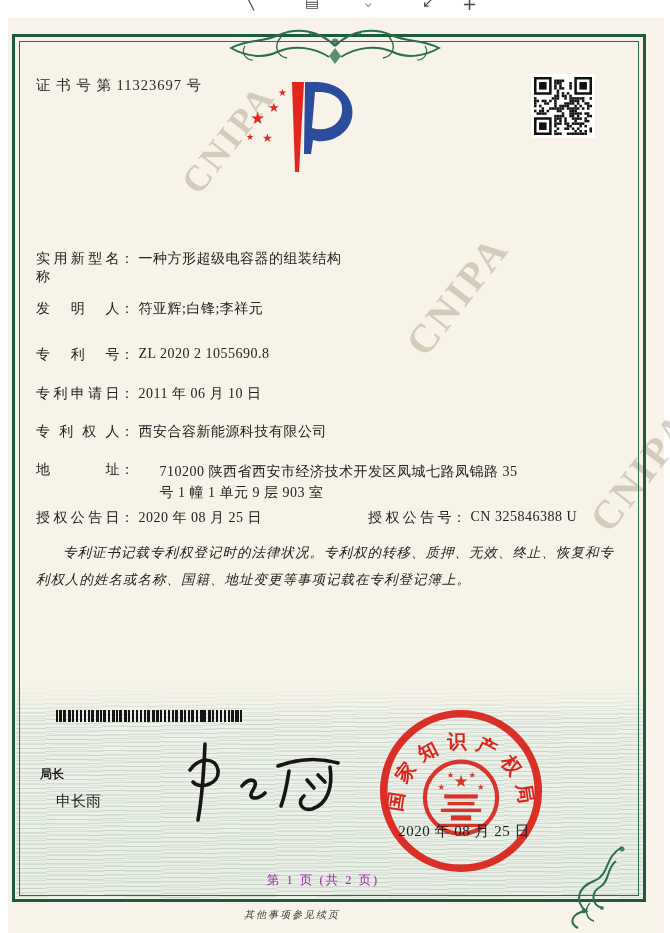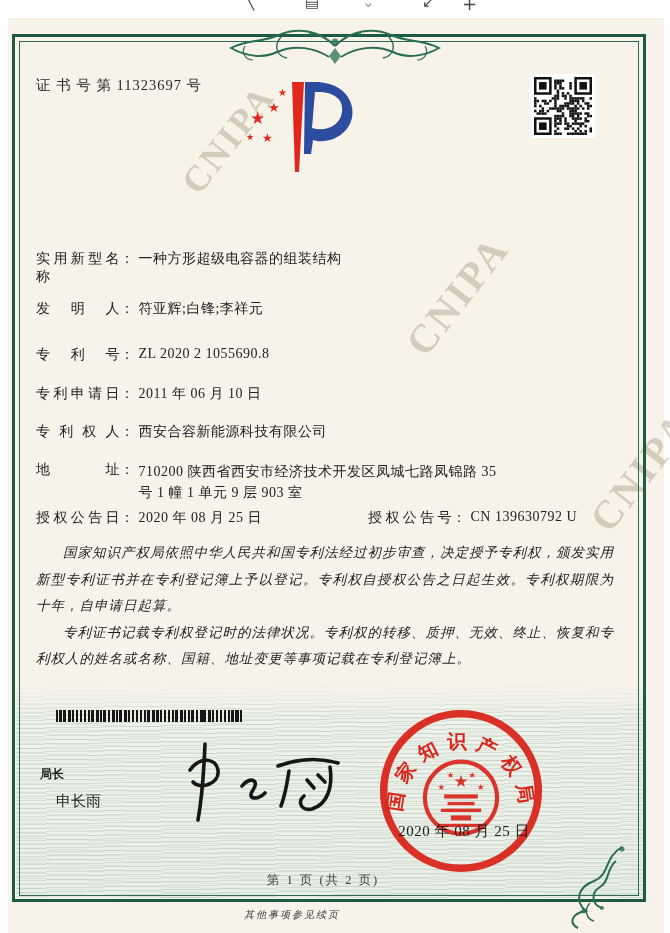--- a/index.html
+++ b/index.html
@@ -38,41 +38,41 @@
   .cert-no{position:absolute;left:36px;top:76px;font-size:14.5px;color:#2a2a2a;letter-spacing:1px;}
 
   .title{position:absolute;left:12px;top:174px;width:634px;text-align:center;
          font-size:33px;font-weight:700;letter-spacing:7px;color:#141414;}
 
   .rows{position:absolute;left:36px;top:0;width:580px;font-size:14px;color:#222;}
   .row{position:absolute;left:0;letter-spacing:.5px;}
   .flabel{display:inline-block;width:84px;text-align:justify;text-align-last:justify;vertical-align:top;}
   .colon{display:inline-block;vertical-align:top;}
   .fvalue{display:inline-block;vertical-align:top;}
-  .addr-val{display:inline-block;width:440px;line-height:21px;vertical-align:top;}
+  .addr-val{display:inline-block;width:440px;line-height:21px;vertical-align:top;margin-left:21px;}
   .grant-right{position:absolute;left:332px;top:0;white-space:nowrap;}
 
   .paras{position:absolute;left:36px;top:540px;width:578px;font-size:13.5px;line-height:26.5px;
          color:#1c1c1c;text-align:justify;font-style:italic;letter-spacing:1px;}
   .paras p{margin:0;text-indent:2em;}
 
   .barcode{position:absolute;left:56px;top:710px;width:186px;height:12px;
     background-image:
       repeating-linear-gradient(90deg,#151515 0 2px,rgba(0,0,0,0) 2px 4px),
       repeating-linear-gradient(90deg,#151515 0 1px,rgba(0,0,0,0) 1px 7px),
       repeating-linear-gradient(90deg,rgba(0,0,0,0) 0 3px,#151515 3px 4px,rgba(0,0,0,0) 4px 11px);}
 
   .director{position:absolute;left:40px;top:766px;font-size:12px;font-weight:700;color:#1e1e1e;}
   .director-name{position:absolute;left:56px;top:792px;font-size:15px;font-weight:400;color:#1e1e1e;}
 
   .seal-date{position:absolute;left:398px;top:822px;width:132px;text-align:center;
              font-size:15px;color:#1b1b1b;letter-spacing:.5px;}
 
   .footer-page{position:absolute;left:12px;top:872px;width:622px;text-align:center;
-               font-size:12.5px;color:#404040;letter-spacing:2px;}
+               font-size:12.5px;color:#a21caf;letter-spacing:2px;}
   .note{position:absolute;left:244px;top:908px;font-size:10px;font-style:italic;
         color:#3a3a3a;letter-spacing:2px;}
 
   svg{position:absolute;overflow:visible;}
   .qr-box{position:absolute;left:531px;top:74px;width:64px;height:64px;background:#fff;padding:0;}
 </style>
 </head>
 <body>
 
 <div class="page">
@@ -341,27 +341,26 @@
     <div class="row" style="top:461px">
       <span class="flabel">地址</span><span class="colon">：</span>
       <span class="addr-val"><span>710200 陕西省西安市经济技术开发区凤城七路凤锦路 35</span><br>
       <span>号 1 幢 1 单元 9 层 903 室</span></span>
     </div>
     <div class="row" style="top:509px;width:580px">
       <span class="flabel">授权公告日</span><span class="colon">：</span>
       <span class="fvalue">2020 年 08 月 25 日</span>
       <span class="grant-right">
         <span class="flabel">授权公告号</span><span class="colon">：</span>
-        <span class="fvalue">CN 139630792 U</span>
+        <span class="fvalue">CN 325846388 U</span>
       </span>
     </div>
   </div>
 
   <div class="paras">
-    <p>国家知识产权局依照中华人民共和国专利法经过初步审查，决定授予专利权，颁发实用新型专利证书并在专利登记簿上予以登记。专利权自授权公告之日起生效。专利权期限为十年，自申请日起算。</p>
     <p>专利证书记载专利权登记时的法律状况。专利权的转移、质押、无效、终止、恢复和专利权人的姓名或名称、国籍、地址变更等事项记载在专利登记簿上。</p>
   </div>
 
   <div class="barcode"></div>
 
   <div class="director">局长</div>
   <div class="director-name">申长雨</div>
 
   <svg style="left:168px;top:738px" width="185" height="88" viewBox="0 0 185 88">
     <g stroke="#161616" stroke-width="3.6" fill="none" stroke-linecap="round" stroke-linejoin="round">

